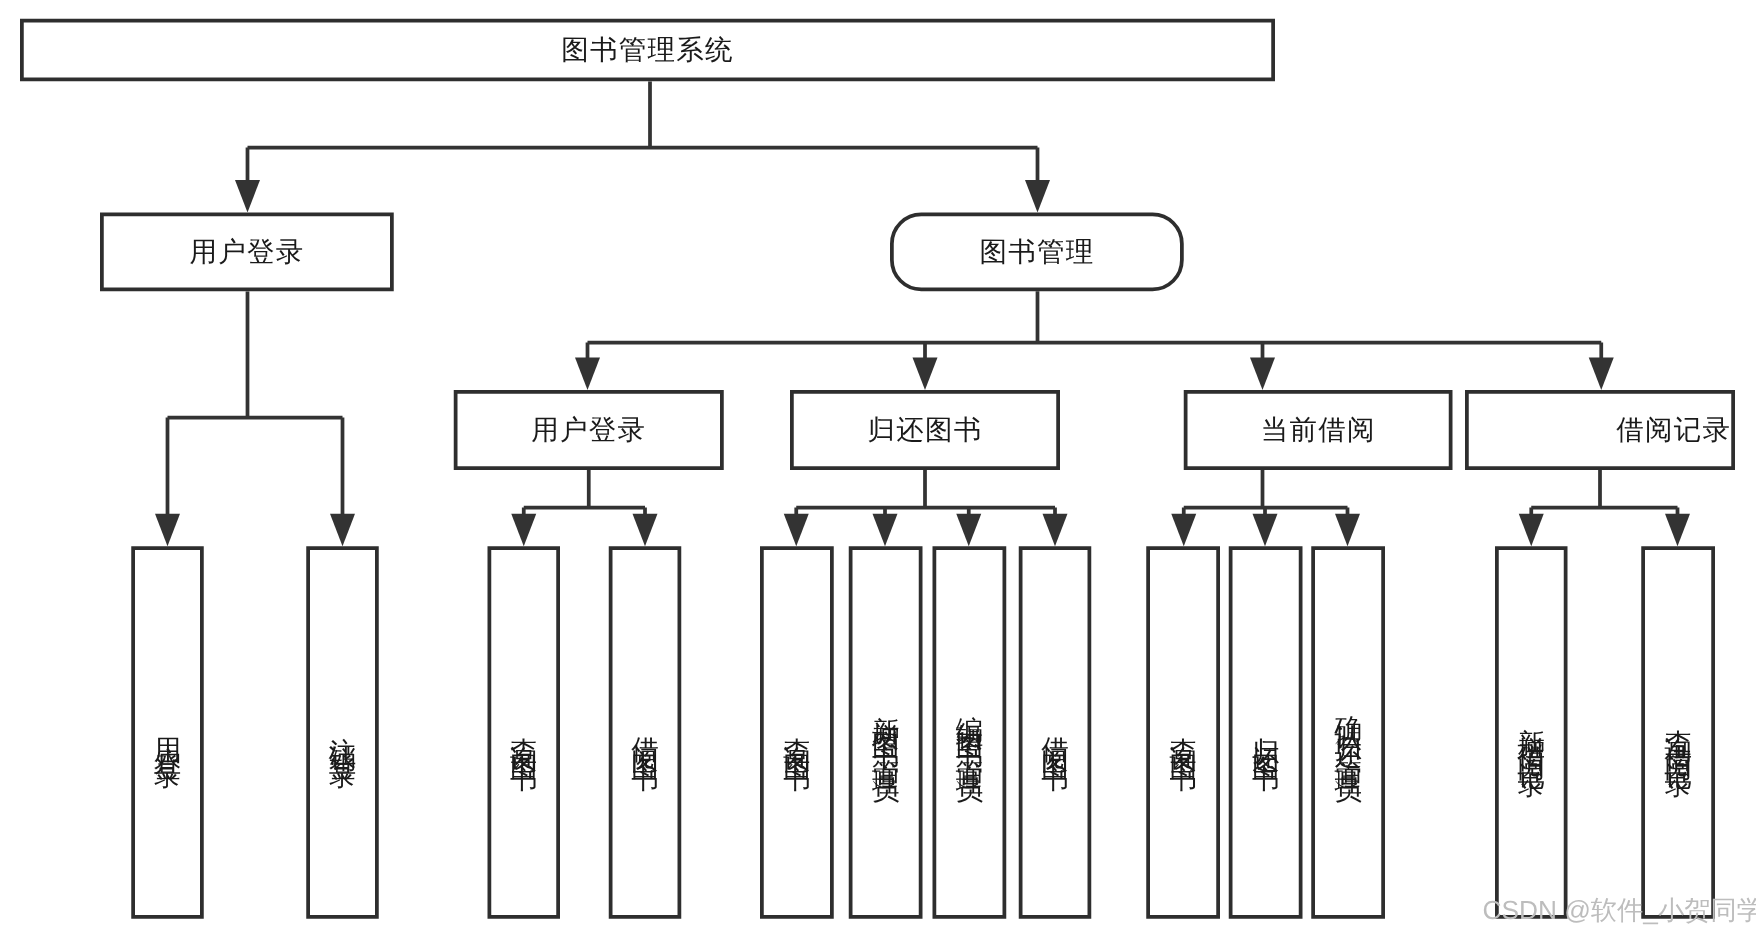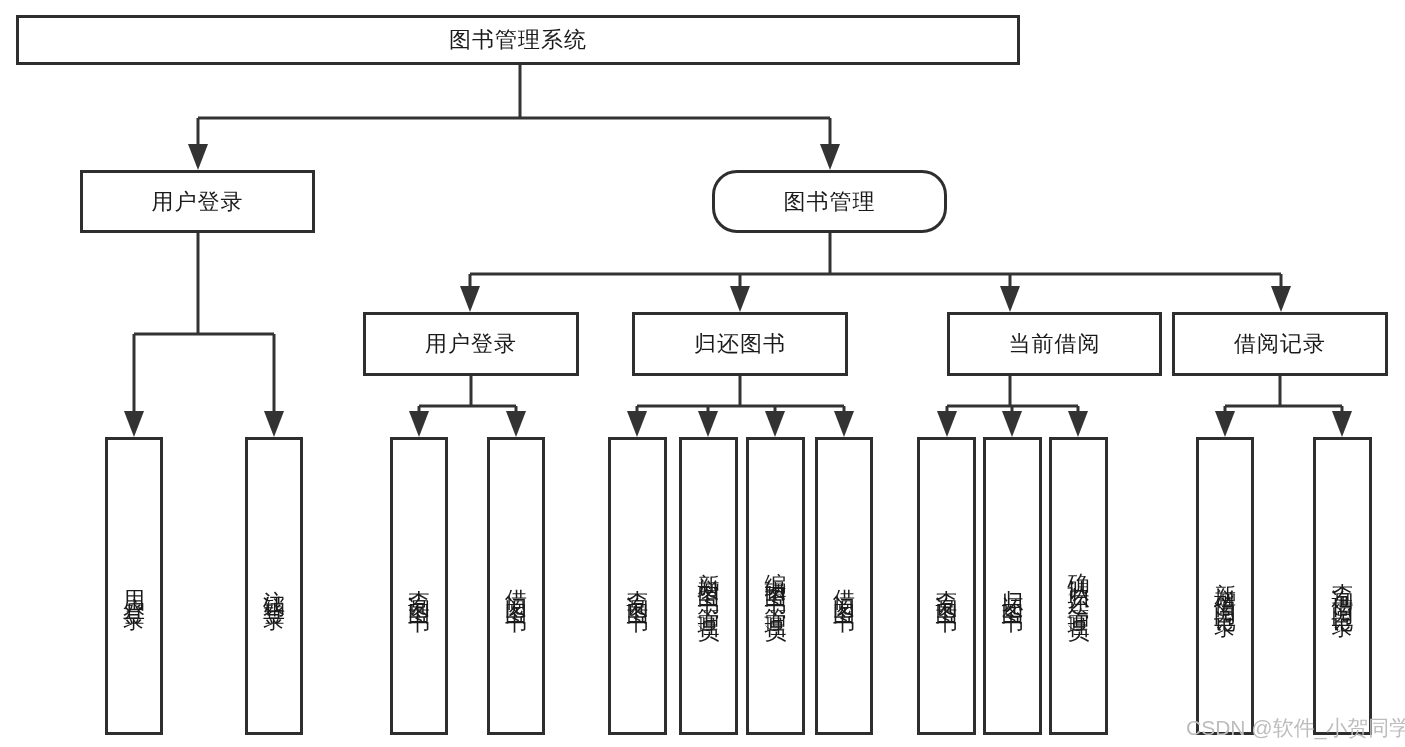--- a/index.html
+++ b/index.html
@@ -117,21 +117,21 @@
 
   <div class="node" style="left:363px;top:312px;width:216px;height:64px;">
     <span>用户登录</span>
   </div>
   <div class="node" style="left:632px;top:312px;width:216px;height:64px;">
     <span>归还图书</span>
   </div>
   <div class="node" style="left:903px;top:312px;width:215px;height:64px;margin-left:44px;">
     <span>当前借阅</span>
   </div>
-  <div class="node" style="left:1172px;top:312px;width:216px;height:64px;">
+  <div class="node" style="left:1172px;top:312px;width:216px;height:64px;justify-content:flex-end;">
     <span>借阅记录</span>
   </div>
 
   <div class="node leaf" style="left:105px;top:437px;width:58px;height:298px;">
     <span class="vtext">用户登录</span>
   </div>
   <div class="node leaf" style="left:245px;top:437px;width:58px;height:298px;">
     <span class="vtext">注销登录</span>
   </div>
 

